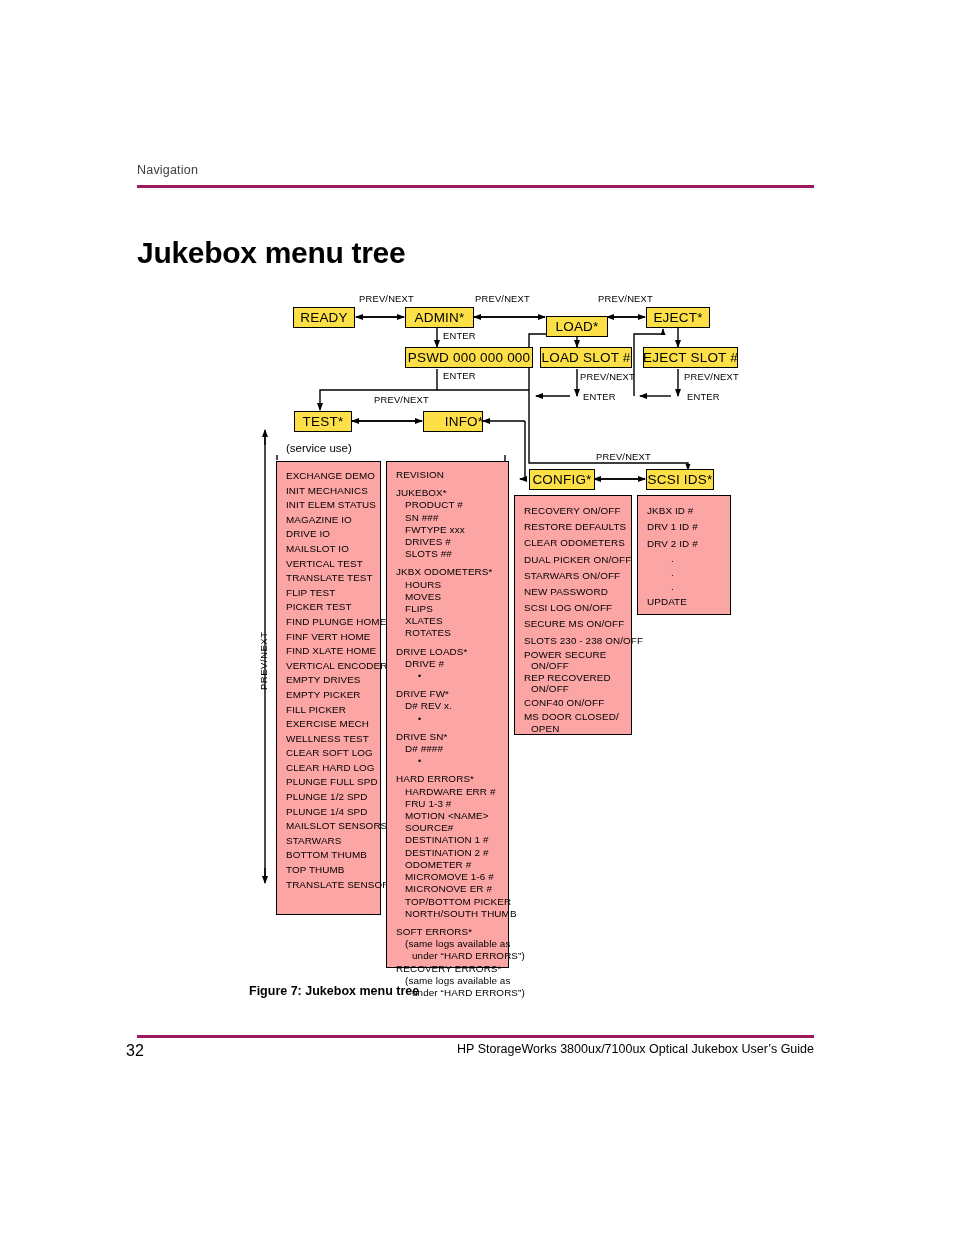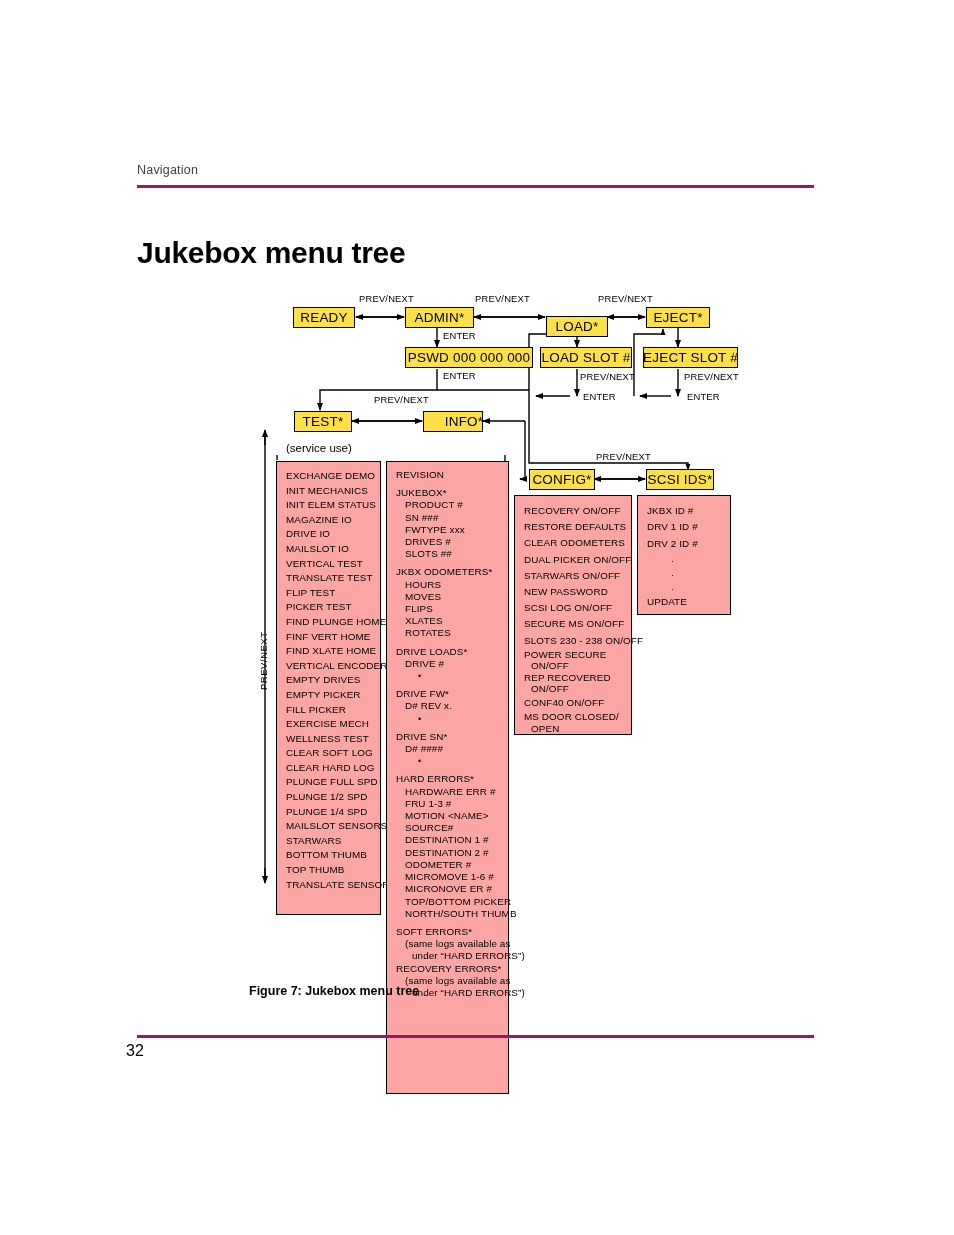--- a/index.html
+++ b/index.html
@@ -226,21 +226,21 @@
           <li>PLUNGE 1/2 SPD</li>
           <li>PLUNGE 1/4 SPD</li>
           <li>MAILSLOT SENSORS</li>
           <li>STARWARS</li>
           <li>BOTTOM THUMB</li>
           <li>TOP THUMB</li>
           <li>TRANSLATE SENSOR</li>
         </ul>
     </div>
 
-    <div class="panel info" style="left:386px; top:461px; width:123px; height:633px;">
+    <div class="panel info" style="left:386px; top:461px; width:123px; height:507px;">
       <ul>
           <li>REVISION</li>
           <li class="gap">JUKEBOX*</li>
           <li class="ind1">PRODUCT #</li>
           <li class="ind1">SN ###</li>
           <li class="ind1">FWTYPE xxx</li>
           <li class="ind1">DRIVES #</li>
           <li class="ind1">SLOTS ##</li>
           <li class="gap">JKBX ODOMETERS*</li>
           <li class="ind1">HOURS</li>
@@ -310,14 +310,15 @@
           <li>UPDATE</li>
         </ul>
     </div>
 
   </div>
 
   <div class="caption">Figure 7:  Jukebox menu tree</div>
 
   <div class="rule-bot"></div>
   <div class="folio">32</div>
+  <div class="footer-right">HP StorageWorks 3800ux/7100ux Optical Jukebox User’s Guide</div>
 
 </div>
 
 </body></html>

